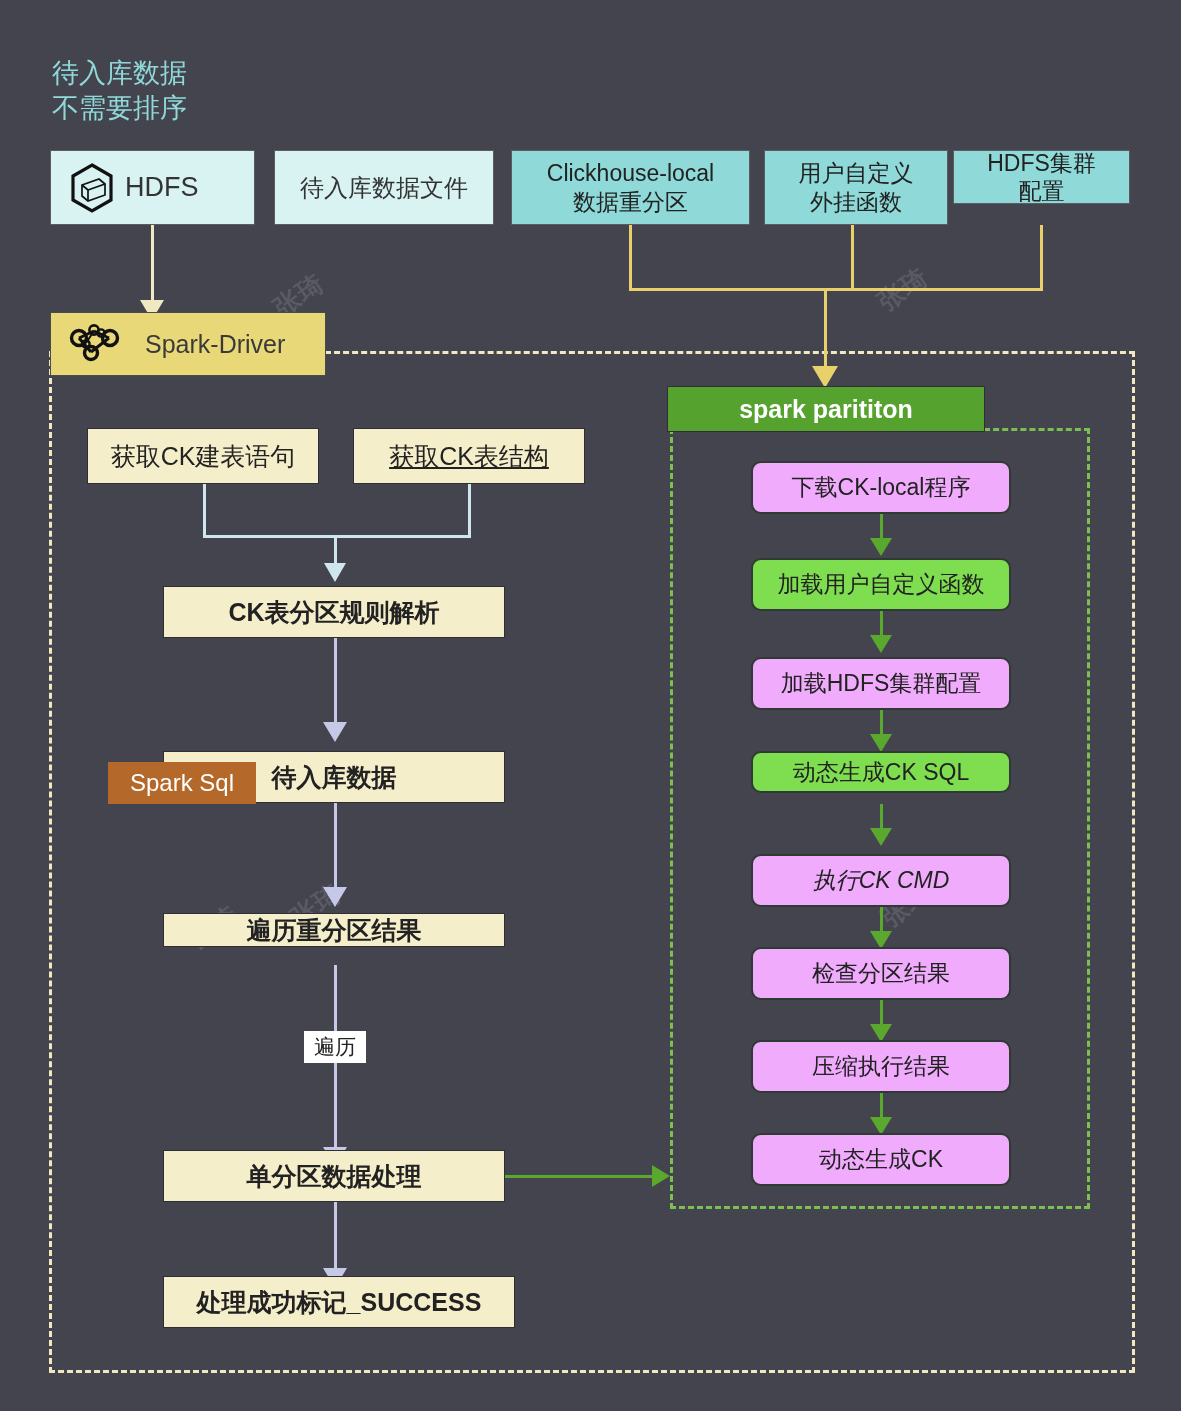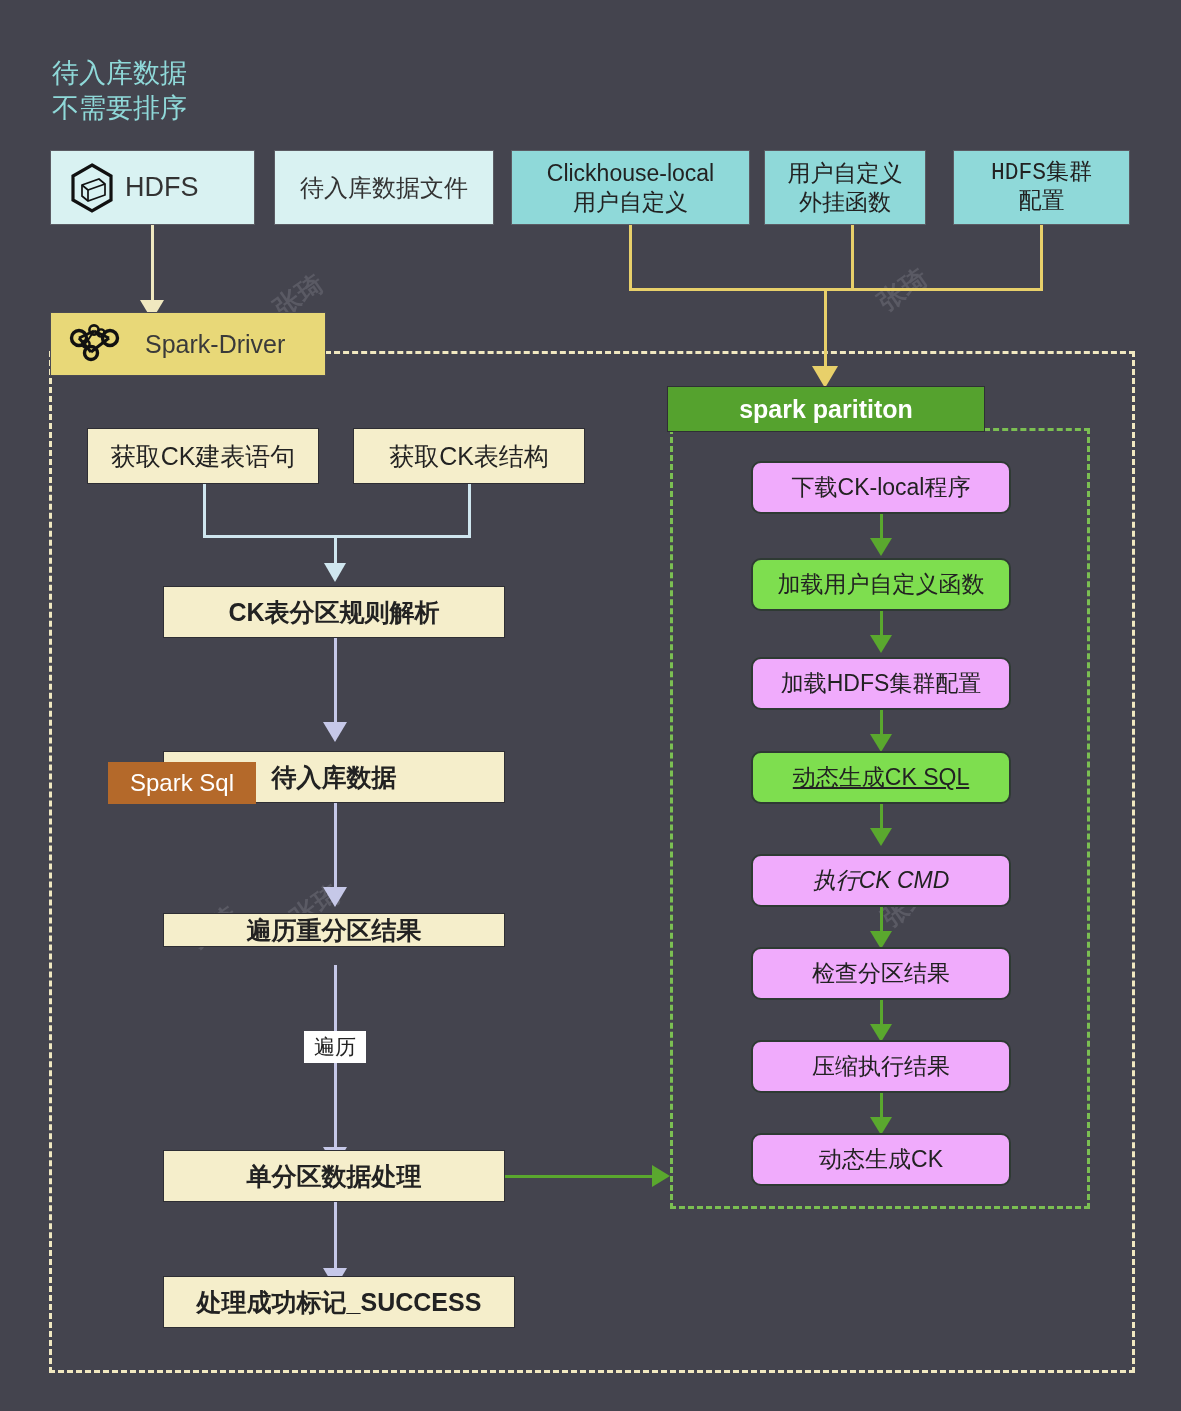--- a/index.html
+++ b/index.html
@@ -129,29 +129,29 @@
       <polygon points="23,2 42,13 42,37 23,48 4,37 4,13" fill="none" stroke="#111" stroke-width="3.2"></polygon>
       <path d="M13,22 L30,16 L36,21 L36,32 L19,38 L13,33 Z" fill="none" stroke="#111" stroke-width="1.7"></path>
       <path d="M13,22 L19,27 L19,38" fill="none" stroke="#111" stroke-width="1.7"></path>
       <path d="M19,27 L36,21" fill="none" stroke="#111" stroke-width="1.7"></path>
     </svg>
     <span class="lbl" style="margin-left:10px;font-size:27px;color:#333;">HDFS</span>
   </div>
 
   <div class="node src-cyan" style="left:511px;top:150px;width:239px;height:75px;">
     <span>Clickhouse-local
-用户自定义</span>
-  </div>
-
-  <div class="node src-cyan" style="left:764px;top:150px;width:162px;height:75px;">
+数据重分区</span>
+  </div>
+
+  <div class="node src-cyan" style="left:764px;top:150px;width:184px;height:75px;">
     <span>用户自定义
 外挂函数</span>
   </div>
 
-  <div class="node src-cyan" style="left:953px;top:150px;width:177px;height:75px;font-family:Liberation Mono, monospace;">
+  <div class="node src-cyan" style="left:953px;top:150px;width:177px;height:54px;">
     <span>HDFS集群
 配置</span>
   </div>
 
   <div class="ln v c-cream" style="left:151px;top:225px;height:80px;"></div>
   <div class="tri tri-cream" style="left:140px;top:300px;"></div>
 
   <div class="node driver" style="left:50px;top:312px;width:276px;height:64px;">
     <svg class="spark-logo" viewBox="0 0 62 40">
       <line x1="12" y1="14" x2="27" y2="7" stroke="#111" stroke-width="3"></line>
@@ -172,21 +172,21 @@
   <div class="ln v c-yellow" style="left:629px;top:225px;height:63px;"></div>
   <div class="ln v c-yellow" style="left:851px;top:225px;height:63px;"></div>
   <div class="ln v c-yellow" style="left:1040px;top:225px;height:63px;"></div>
   <div class="ln h c-yellow" style="left:629px;top:288px;width:414px;"></div>
   <div class="ln v c-yellow" style="left:824px;top:288px;height:86px;"></div>
   <div class="tri tri-yellow" style="left:812px;top:366px;"></div>
 
   <div class="node proc plain" style="left:87px;top:428px;width:232px;height:56px;">
     <span>获取CK建表语句</span>
   </div>
-  <div class="node proc plain" style="left:353px;top:428px;width:232px;height:56px;">
+  <div class="node proc plain" style="left:353px;top:428px;width:232px;height:56px;text-decoration:underline;">
     <span>获取CK表结构</span>
   </div>
 
   <div class="ln v c-blue" style="left:203px;top:484px;height:52px;"></div>
   <div class="ln v c-blue" style="left:468px;top:484px;height:52px;"></div>
   <div class="ln h c-blue" style="left:203px;top:535px;width:268px;"></div>
   <div class="ln v c-blue" style="left:334px;top:535px;height:32px;"></div>
   <div class="tri tri-blue" style="left:324px;top:563px;"></div>
 
   <div class="node proc" style="left:163px;top:586px;width:342px;height:52px;">
@@ -243,21 +243,21 @@
   </div>
   <div class="ln v c-green" style="left:880px;top:611px;height:28px;"></div>
   <div class="tri tri-green" style="left:870px;top:635px;"></div>
 
   <div class="node grn" style="left:751px;top:657px;width:260px;height:53px;">
     <span>加载HDFS集群配置</span>
   </div>
   <div class="ln v c-green" style="left:880px;top:710px;height:28px;"></div>
   <div class="tri tri-green" style="left:870px;top:734px;"></div>
 
-  <div class="node grn bright" style="left:751px;top:751px;width:260px;height:53px;text-decoration:underline;">
+  <div class="node grn bright" style="left:751px;top:751px;width:260px;height:42px;">
     <span>动态生成CK SQL</span>
   </div>
   <div class="ln v c-green" style="left:880px;top:804px;height:28px;"></div>
   <div class="tri tri-green" style="left:870px;top:828px;"></div>
 
   <div class="node grn" style="left:751px;top:854px;width:260px;height:53px;font-style:italic;">
     <span>执行CK CMD</span>
   </div>
   <div class="ln v c-green" style="left:880px;top:907px;height:28px;"></div>
   <div class="tri tri-green" style="left:870px;top:931px;"></div>

